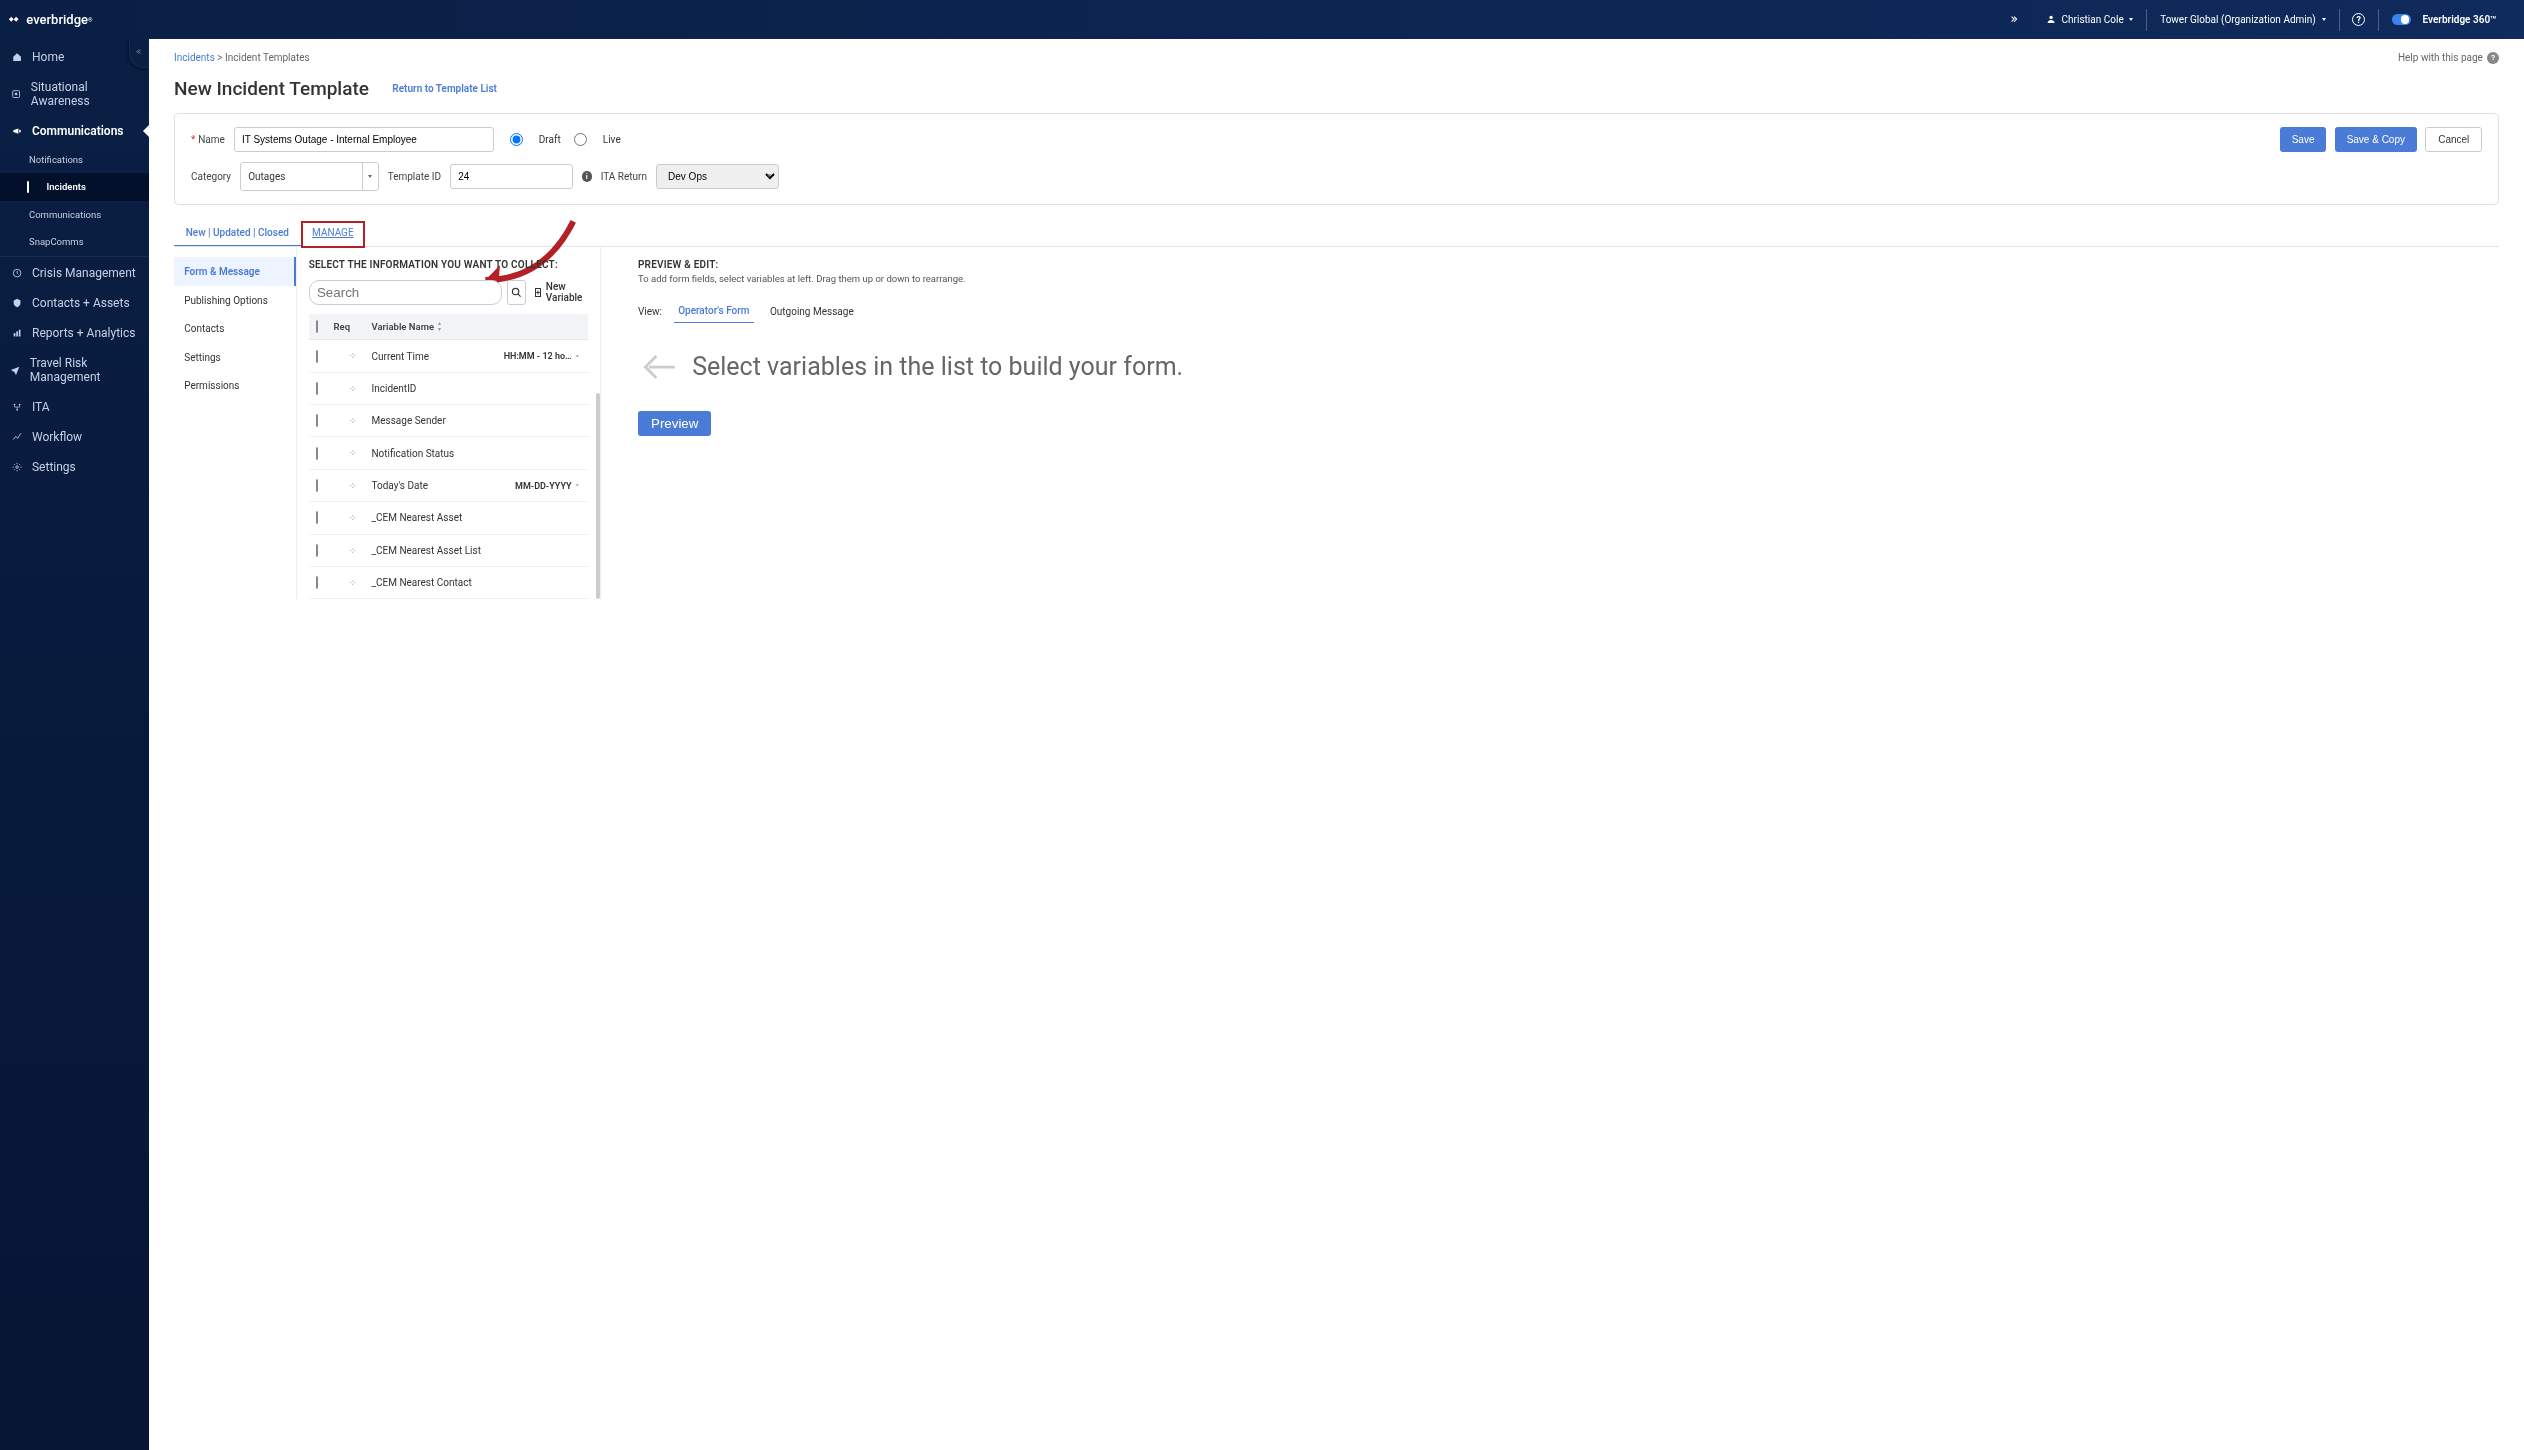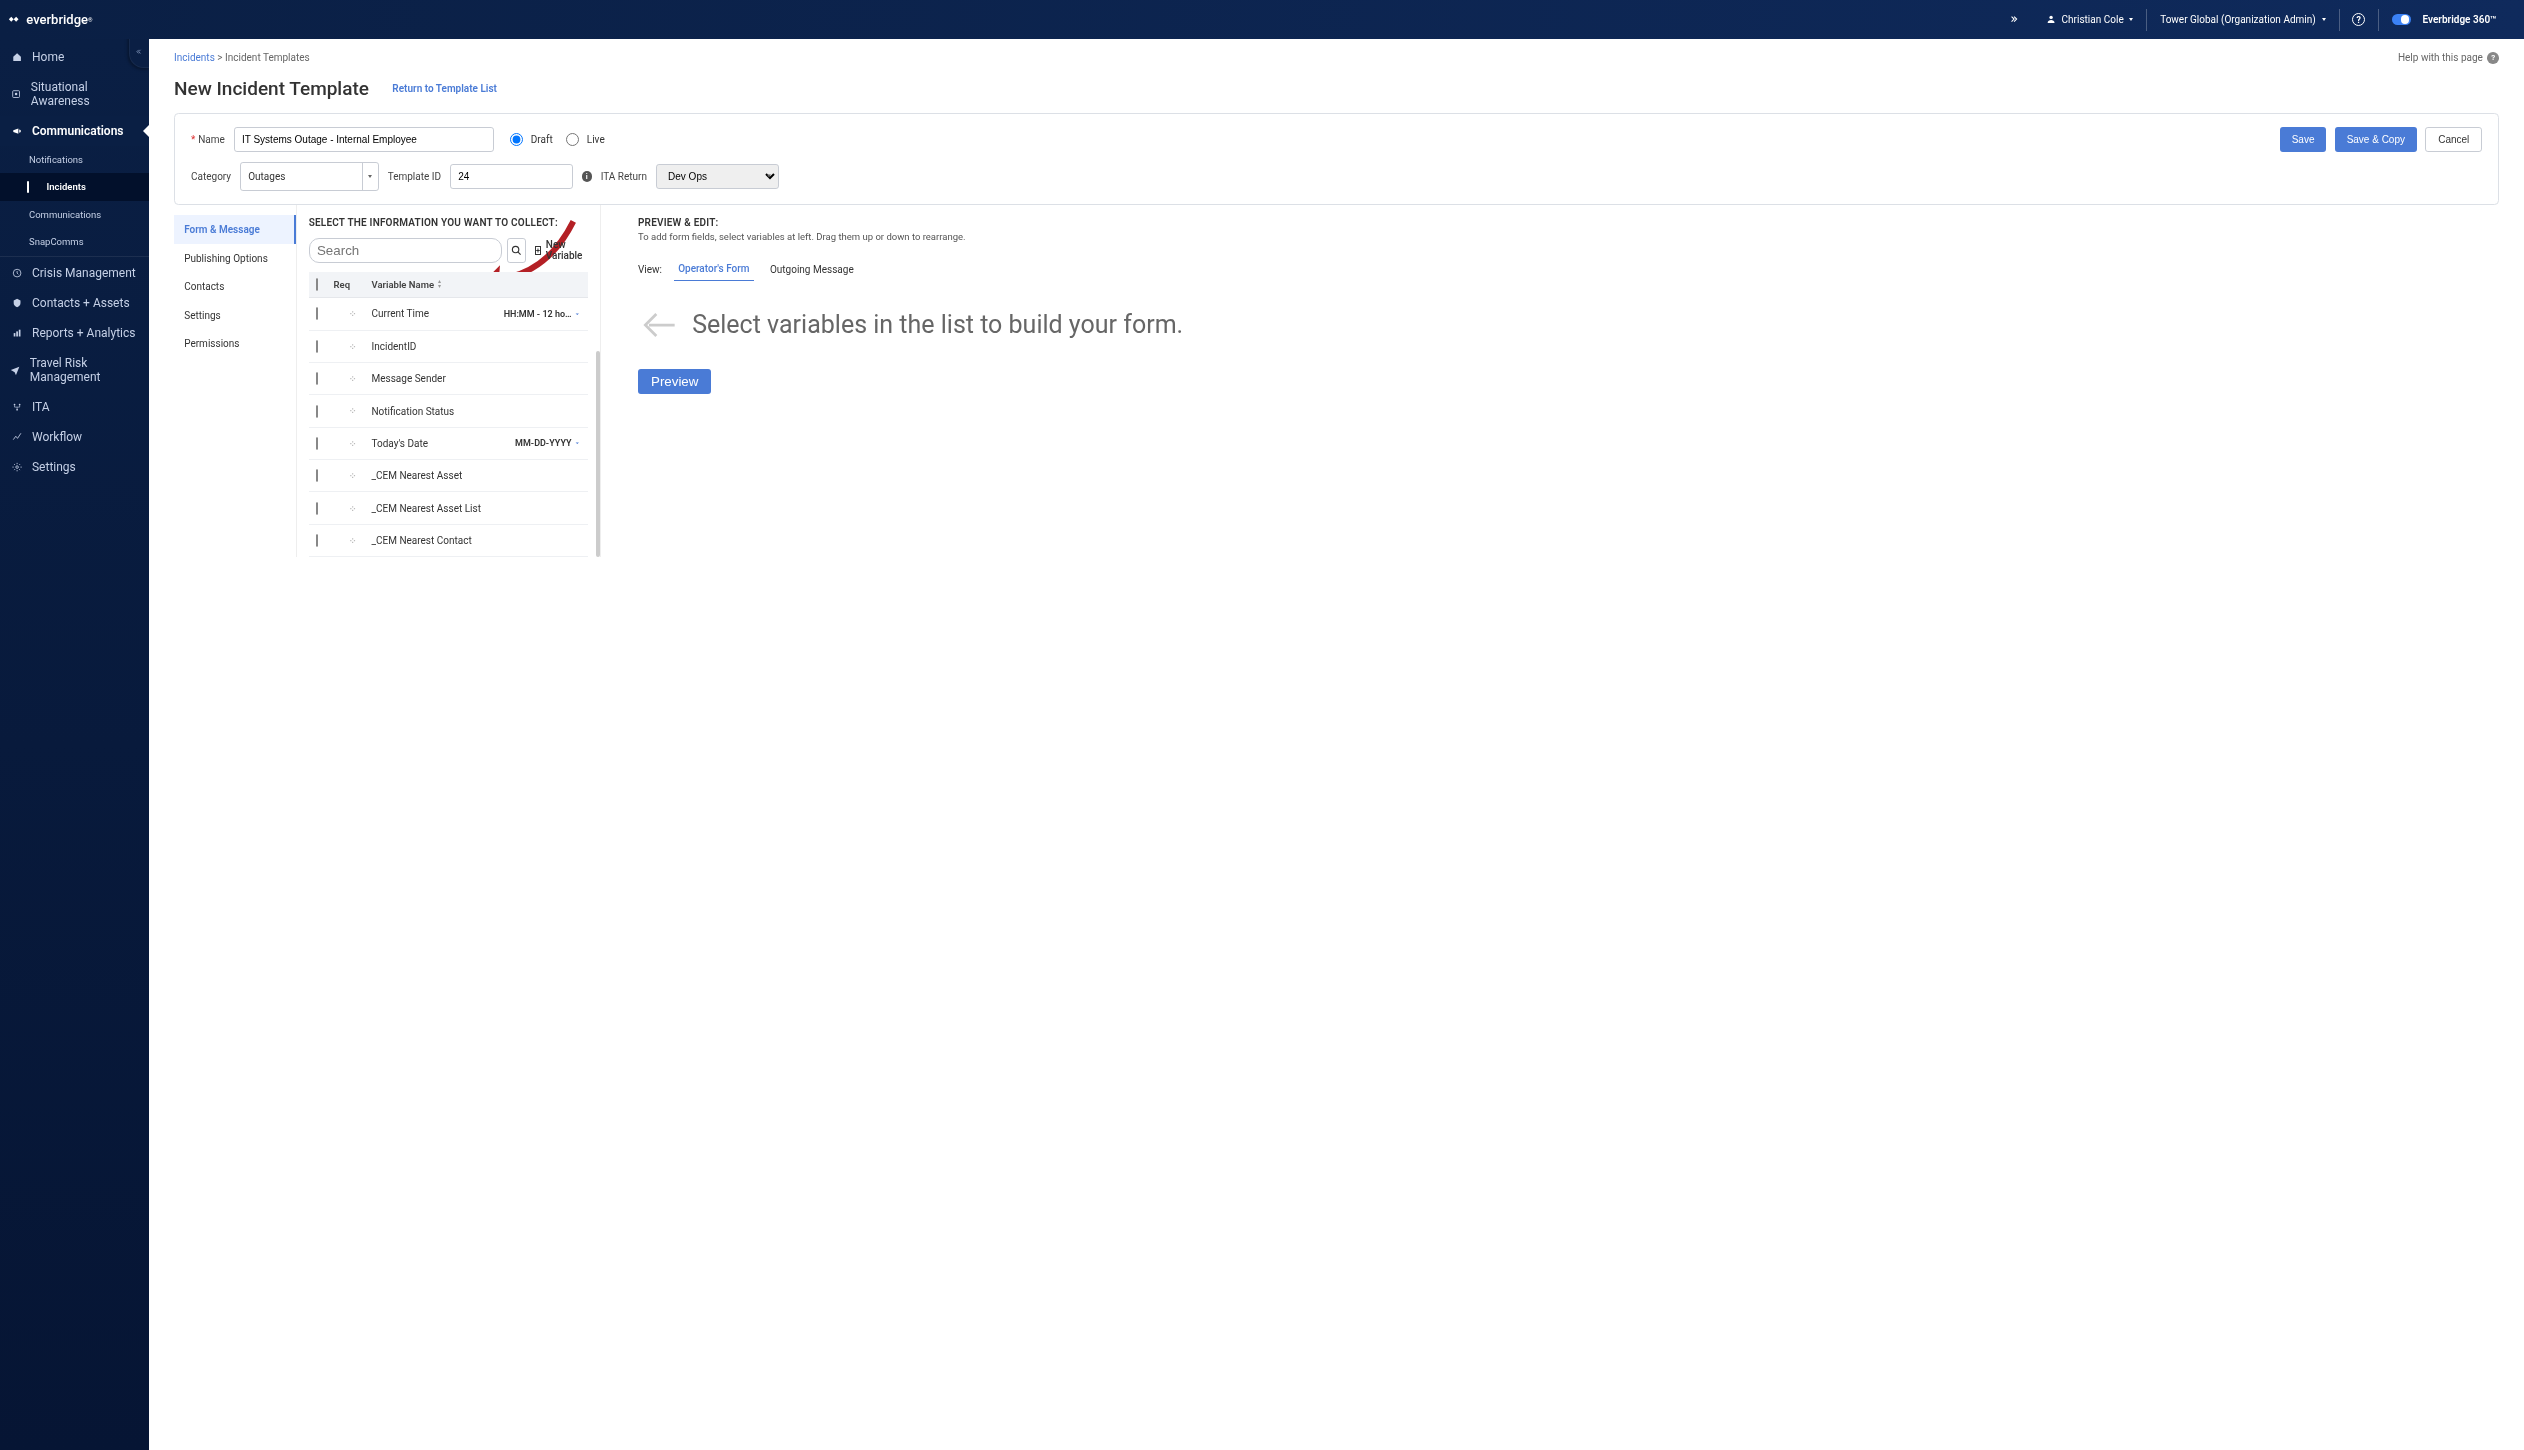--- a/index.html
+++ b/index.html
@@ -49,21 +49,21 @@
     .f-label { color:#444; font-size:10px;}
     .req-star { color:#d33; margin-right:2.9px;}
     .txt-input { height: 25px; border:0.7px solid #c8ccd4; border-radius:2.9px; padding: 0 7.3px; font-size:10px;}
     .wide { width: 260px;}
     .mid { width: 123px;}
     .select-wrap { position:relative; display:inline-block;}
     .select-wrap::after { content:''; position:absolute; right:7.3px; top:50%; transform:translateY(-50%); width:0;height:0; border-left:2.9px solid transparent; border-right:2.9px solid transparent; border-top:3.7px solid #666;}
     .select-split { border:0.7px solid #c8ccd4; border-radius:2.9px; height:29px; display:flex; align-items:center; padding:0 7.3px; width:139px; font-size:10px; position:relative; cursor:pointer;}
     .select-split .chev { position:absolute; right:0; top:0; bottom:0; width:16px; border-left:0.7px solid #c8ccd4; display:flex; align-items:center; justify-content:center;}
     .radio-group { display:flex; align-items:center; gap:5.8px; margin-left:7.3px;}
-    .radio-group label { display:flex; align-items:center; gap:8px; margin-right:7.3px; cursor:pointer;}
+    .radio-group label { display:flex; align-items:center; gap:16px; margin-right:7.3px; cursor:pointer;}
     .btn { height:25px; padding: 0 11.7px; border-radius:2.9px; border:none; cursor:pointer; font-size:10px; font-weight:500;}
     .btn-primary { background:#4a7bd6; color:#fff;}
     .btn-outline { background:#fff; border:0.7px solid #c8ccd4; color:#333;}
     .info-icon { width:10.2px; height:10.2px; border-radius:50%; background:#555; color:#fff; font-size:7.3px; display:inline-flex; align-items:center; justify-content:center; font-weight:bold;}
 
     
     .tabs { display:flex; gap:0; margin: 16px 25px 0 25px; border-bottom:0.7px solid #e2e4e8;}
     .tab { padding: 5.8px 11.7px 7.3px 11.7px; cursor:pointer; font-size:10px; color:#222;}
     .tab.active { color:#4a7bd6; border-bottom:1.5px solid #4a7bd6; font-weight:500;}
     .tab.highlight { color:#4a7bd6; text-decoration:underline; border:2.2px solid #b42025; padding:4.4px 9.5px 5.1px 9.5px; margin-bottom:-2.2px;}
@@ -318,20 +318,24 @@
       <span class="f-label">ITA Return</span>
       <span class="select-wrap"><select class="txt-input mid"><option>Dev Ops</option></select></span>
     </div>
   </div>
 
   <svg class="annot-arrow" width="132" height="88" viewBox="0 0 180 120">
     <path d="M 160 10 Q 120 90 40 90" stroke="#b42025" stroke-width="8" fill="none"></path>
     <path d="M 40 90 L 60 70 L 58 94 L 36 102 Z" fill="#b42025"></path>
   </svg>
 
+  <div class="tabs">
+    <div class="tab active">New | Updated | Closed</div>
+    <div class="tab highlight">MANAGE</div>
+  </div>
 
   <div class="workspace">
 
     <div class="left-rail">
       <div class="rail-item active">Form &amp; Message</div>
       <div class="rail-item">Publishing Options</div>
       <div class="rail-item">Contacts</div>
       <div class="rail-item">Settings</div>
       <div class="rail-item">Permissions</div>
     </div>

